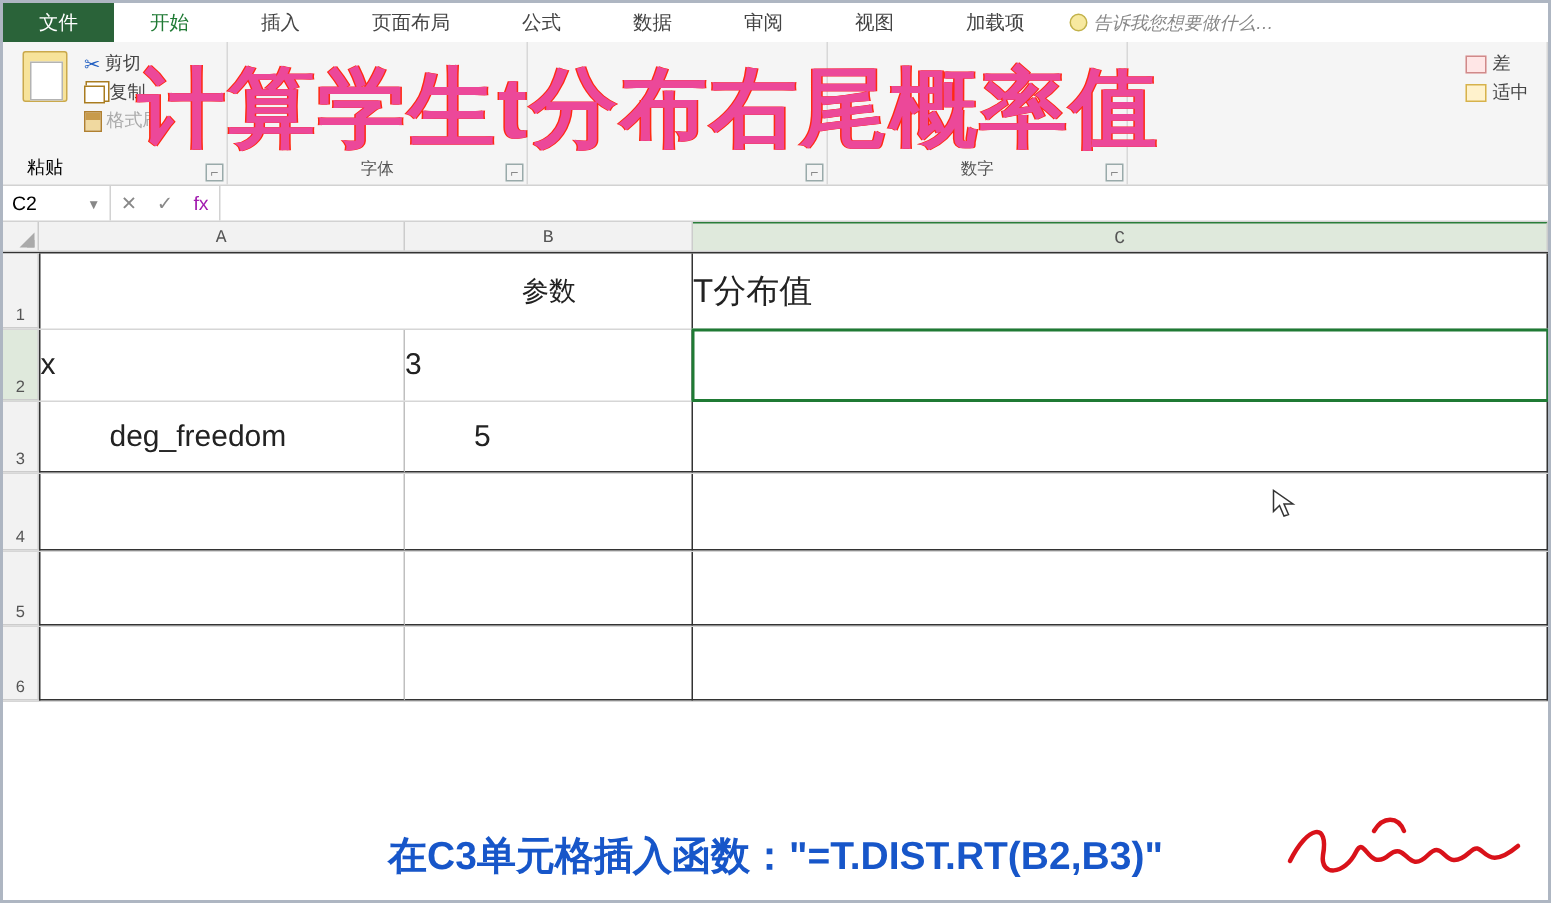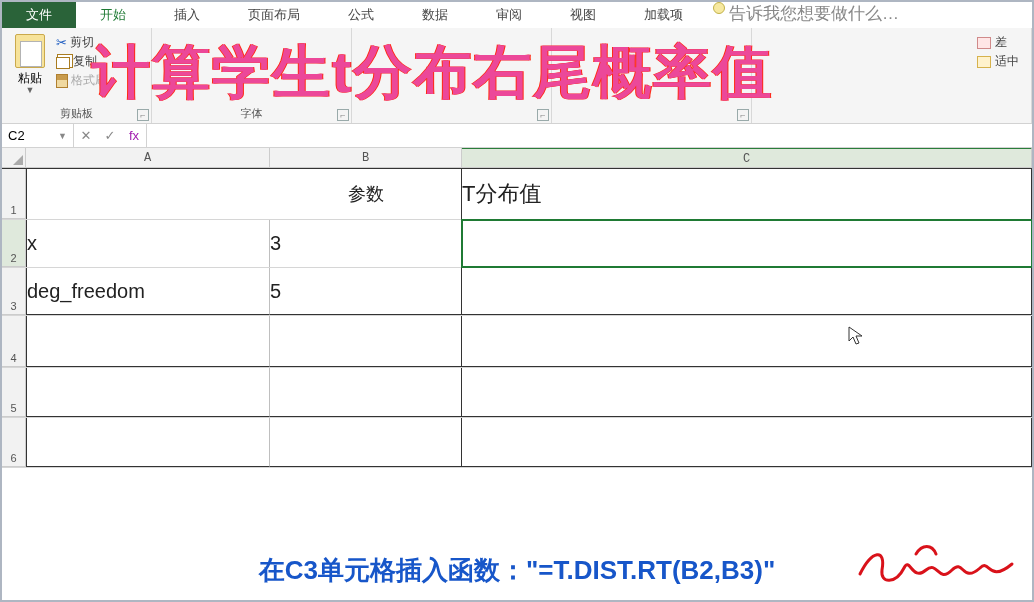--- a/index.html
+++ b/index.html
@@ -6,32 +6,32 @@
   body { background: #fff; width: 1034px; height: 602px; position: relative; overflow: hidden; border: 2px solid #aeb6c2; box-shadow: 2px 2px 4px rgba(0,0,0,0.2); }
 
   
   .outer { position: absolute; inset: 0; background: #fff; }
 
   
   .tabs { display: flex; align-items: stretch; height: 26px; background: #fff; font-size: 13px; color: #fff; }
   .tab { padding: 0 24px; display: flex; align-items: center; background: #2a6339; color: #fff; cursor: default; }
   .tab.active { background: #fff; color: #1f7a34; }
   .tab.normal { background: #fff; color: #444; }
-  .tell-me { color: #888; font-size: 17px; display: flex; align-items: flex-start; margin-left: 6px; }
+  .tell-me { color: #888; font-size: 12px; display: flex; align-items: center; margin-left: 6px; font-style: italic; }
   .bulb { width: 12px; height: 12px; border-radius: 50%; background: #f7e9a0; border: 1px solid #c2b24a; margin-right: 4px; }
 
   
   .ribbon { height: 96px; background: #f5f5f5; border-bottom: 1px solid #d2d2d2; display: flex; position: relative; }
   .rib-group { border-right: 1px solid #d8d8d8; display: flex; flex-direction: column; align-items: stretch; padding: 2px 6px 0 6px; position: relative; }
   .rib-group-label { font-size: 11px; color: #555; text-align: center; height: 18px; line-height: 16px; border-top: 0; }
   .rib-body { flex: 1; display: flex; align-items: flex-start; }
   .launcher { position: absolute; right: 2px; bottom: 2px; width: 12px; height: 12px; border: 1px solid #9aa; color: #888; font-size: 9px; line-height: 10px; text-align: center; background: #f4f4f4; }
 
   
-  .paste-col { display: flex; flex-direction: column; align-items: center; width: 44px; }
+  .paste-col { display: flex; flex-direction: column; align-items: center; width: 44px; gap: 33px; }
   .paste-icon { width: 30px; height: 34px; background: #f7e39a; border: 1px solid #caa94c; border-radius: 2px; position: relative; margin-top: 4px;}
   .paste-icon::after { content: ""; position: absolute; left: 4px; top: 6px; width: 20px; height: 24px; background: #fff; border: 1px solid #b3b3b3; }
   .paste-label { font-size: 12px; margin-top: 2px; }
   .paste-caret { font-size: 9px; color: #666; margin-top: -2px; }
 
   .mini-btns { display: flex; flex-direction: column; font-size: 12px; color: #444; margin-left: 4px; gap: 2px; padding-top: 4px;}
   .mini-btn { display: flex; align-items: center; gap: 3px; white-space: nowrap; }
   .scissor { color: #2360c2; font-size: 13px; }
   .copies { display:inline-block; width: 14px; height: 12px; border: 1px solid #a97c20; background: #fff; box-shadow: 2px -2px 0 #fff, 2px -2px 0 1px #a97c20; margin-top:2px;}
   .brush { display:inline-block; width:12px; height:14px; background: linear-gradient(#c89b4c 0 40%, #f0d9a0 40% 100%); border:1px solid #b08030; }
@@ -75,21 +75,21 @@
   .rh.sel { background:#dfe9dc; }
   .cell { border-right:1px solid #bfbfbf; display:flex; align-items:center; justify-content:flex-start; font-size:20px; font-family: "SimSun","Courier New",serif; color:#222; position:relative; }
   .c-A { width:244px; } .c-B { width:192px; } .c-C { flex:1; border-right:none; }
 
   .row-h1 { height:52px; } .row-h2 { height:48px; } .row-h3 { height:48px; }
   .row-h4 { height:52px; } .row-h5 { height:50px; } .row-h6 { height:50px; }
 
   .thick-top { border-top:1.5px solid #333; }
   .thick-left { border-left:1.5px solid #333; }
   .cell.cb { border-right:1.5px solid #333; }
-  .row.rb > .cell { border-bottom:1.5px solid #333; }
+  .row.rb > .cell { border-bottom:1.5px solid #333;padding-left:46px; }
 
   .sel-cell { outline:2px solid #1f7a34; outline-offset:-1px; background:#fff; }
 
   .cursor-ptr { position:absolute; right:168px; top:324px; font-size:16px; color:#222; z-index:60; pointer-events:none; }
   .cursor-ptr svg { width:16px; height:20px; }
 
   
   .caption { position:absolute; left:0; right:0; bottom:8px; height:44px; display:flex; align-items:center; justify-content:center; }
   .caption-text { font-size:26px; font-weight:800; color:#1756c9; white-space:nowrap; }
   .sig { position:absolute; right:10px; bottom:6px; width:170px; height:54px; z-index:70; pointer-events:none; }
@@ -150,20 +150,21 @@
       <div class="launcher">⌐</div>
     </div>
 
     <div class="rib-group" style="width:200px;">
       <div class="rib-body"></div>
       <div class="launcher">⌐</div>
     </div>
 
     <div class="rib-group" style="width:200px;">
       <div class="rib-body"></div>
+      <div class="rib-group-label">数字</div>
       <div class="launcher">⌐</div>
     </div>
 
     <div class="rib-group" style="flex:1;">
       <div class="rib-body" style="justify-content:flex-end; width:100%;">
         <div class="styles-col">
           <div class="style-row">
               <span class="style-sw bad"></span>
               <span>差</span>
             </div>

